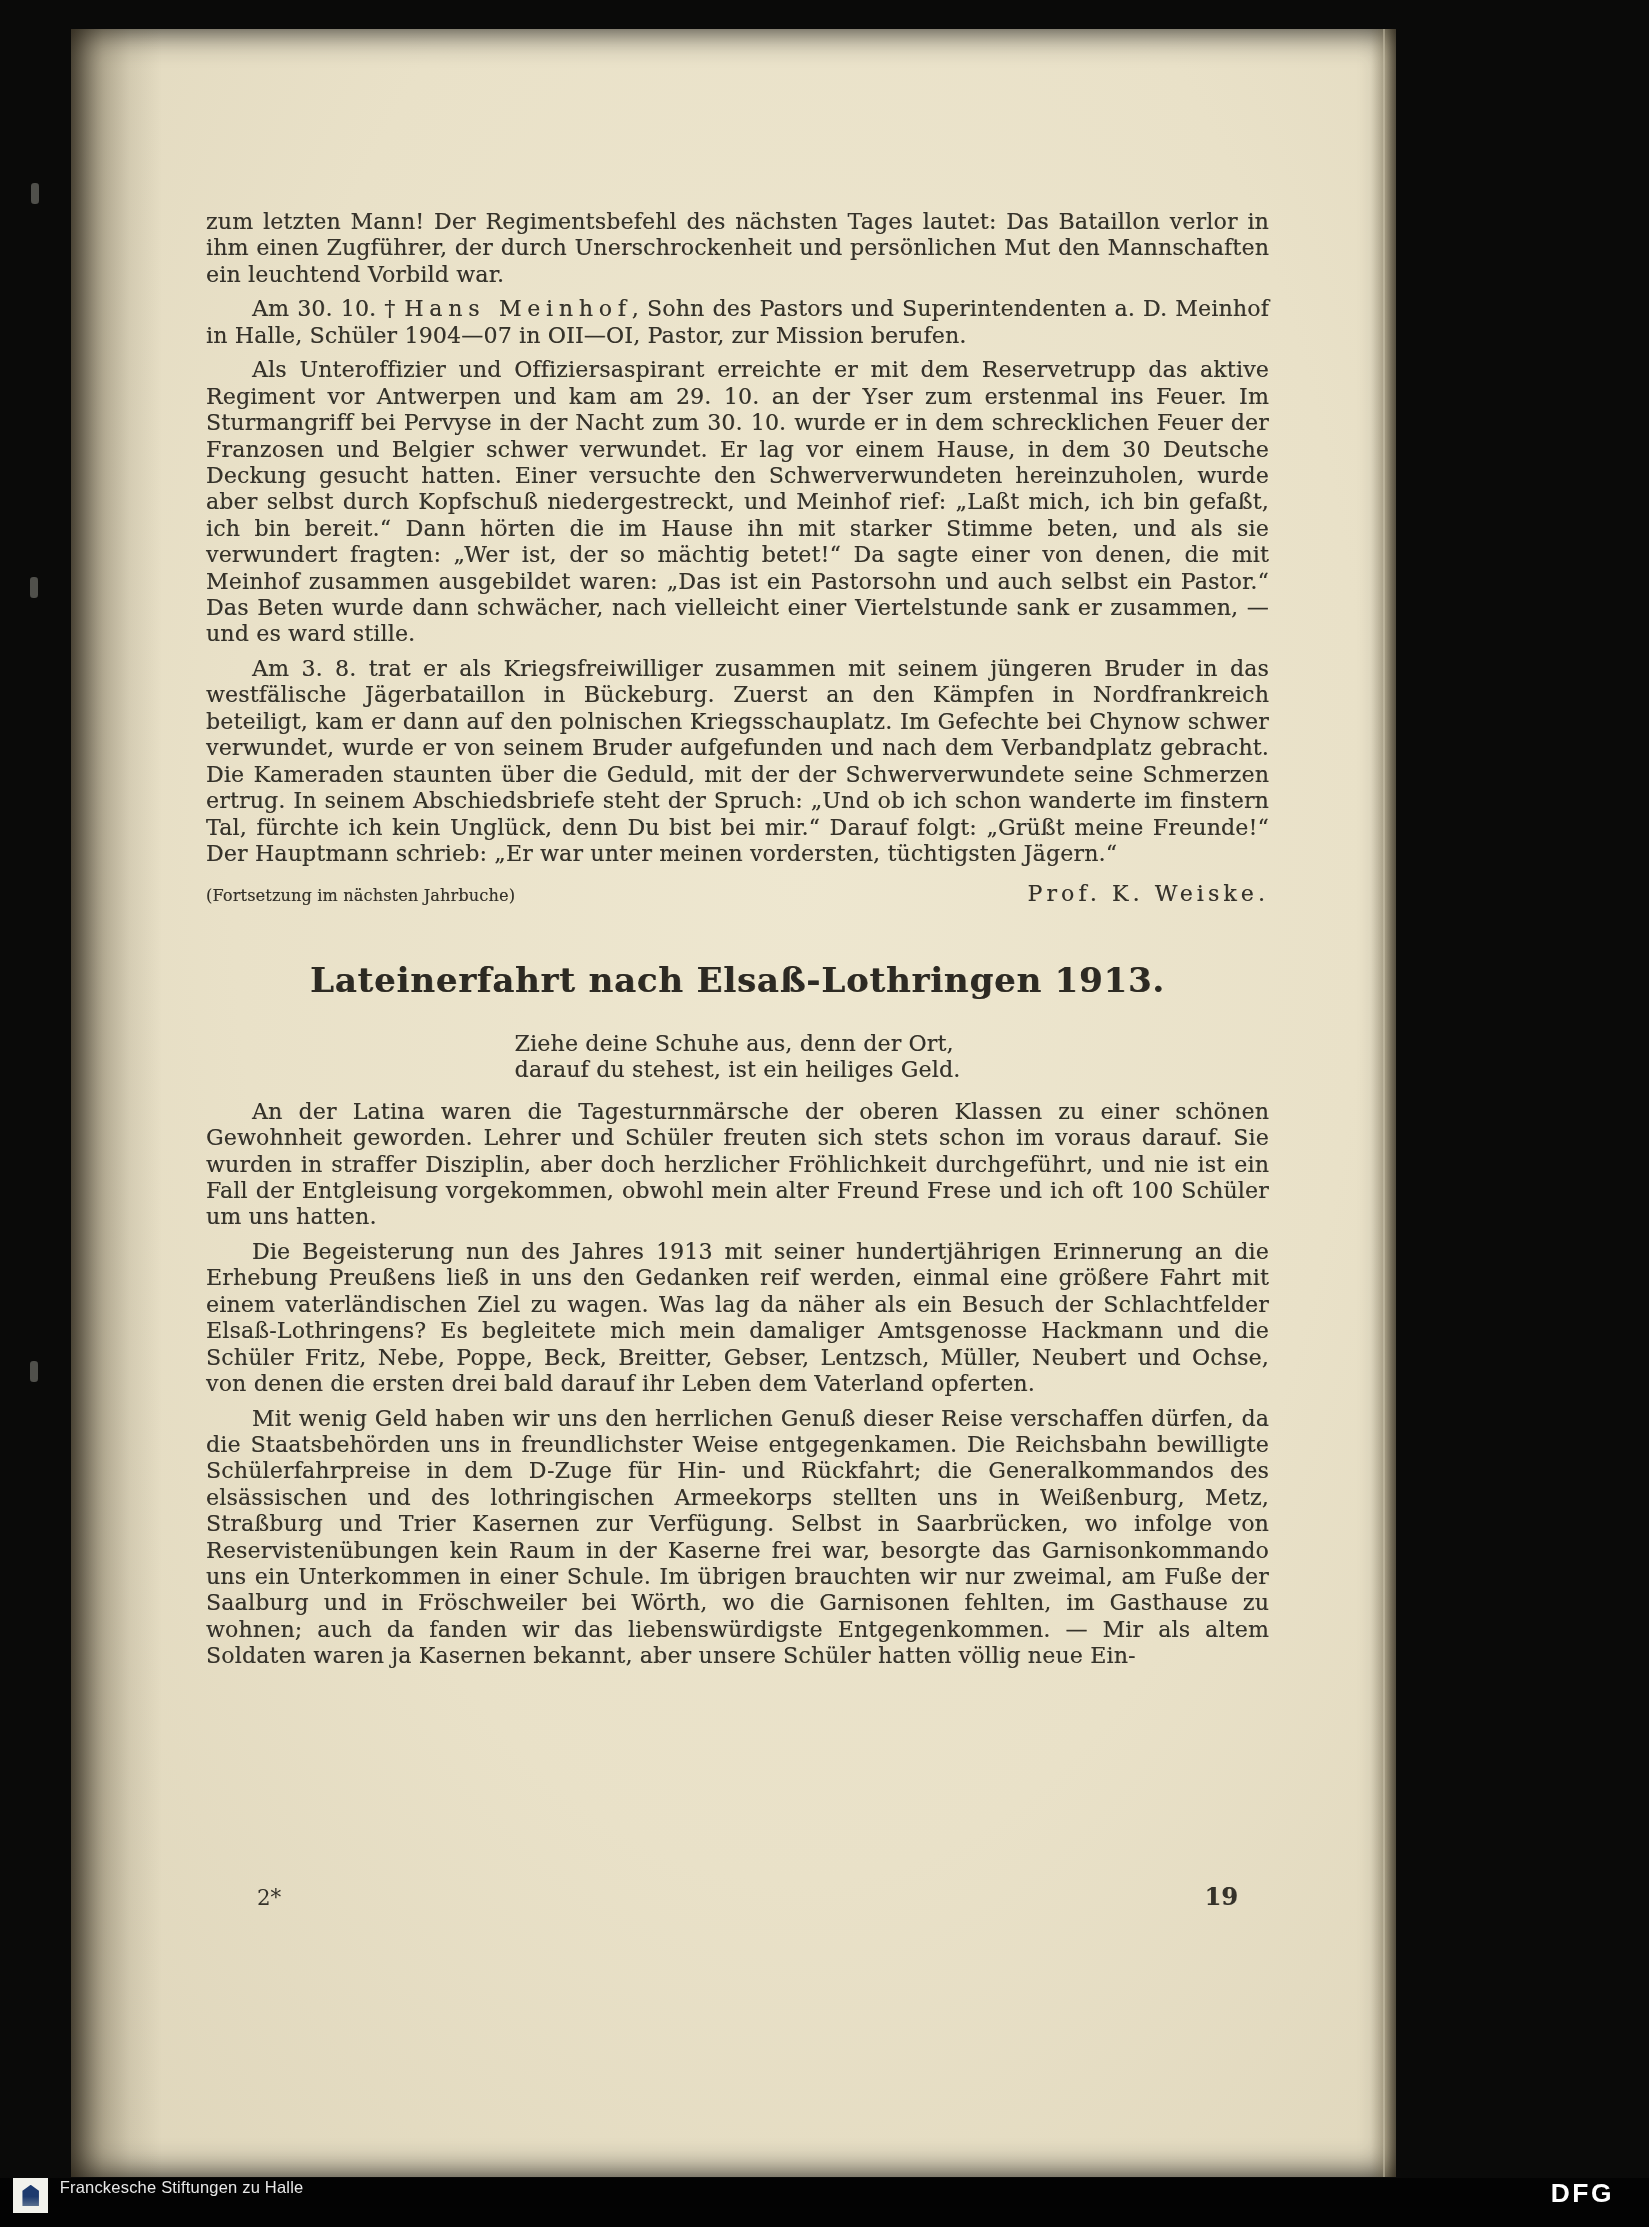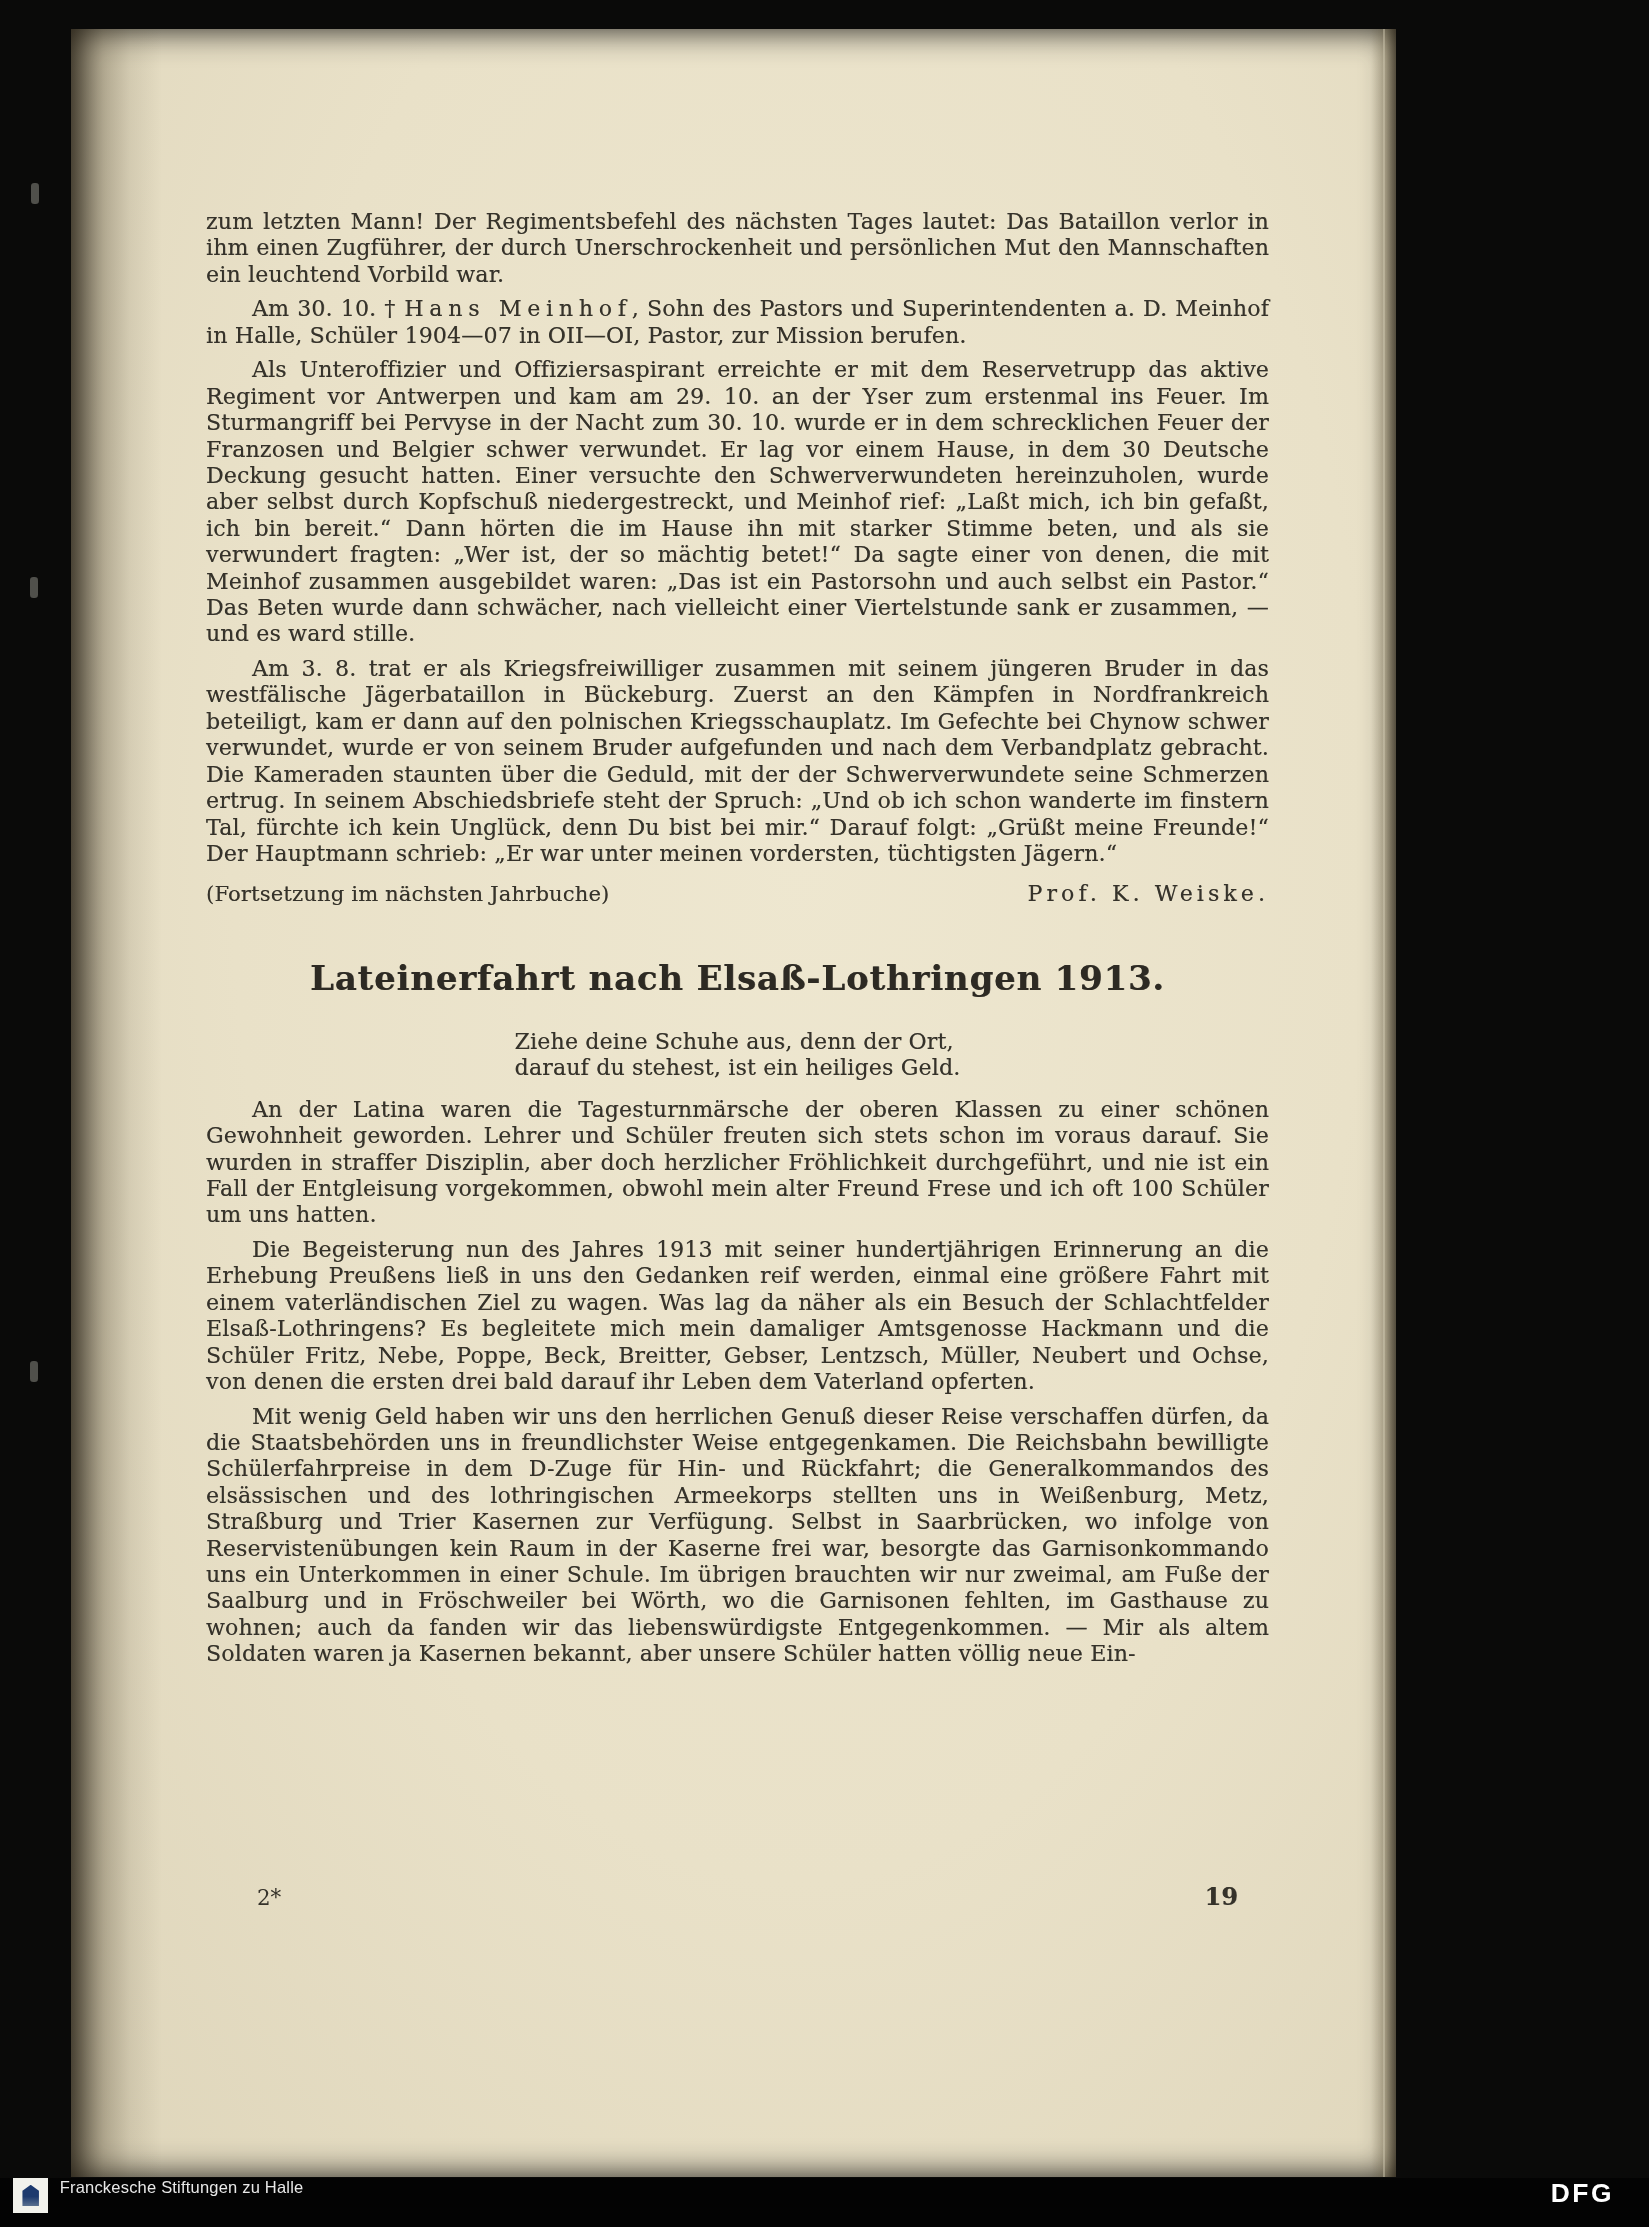--- a/index.html
+++ b/index.html
@@ -60,21 +60,21 @@
   .para { margin:0; }
   .indent { text-indent:46px; }
   .gap { margin-top:8.2px; }
   .biggap { margin-top:13.2px; }
   .sperr { letter-spacing:5.8px; }
 
   .cont-row {
     display:flex; justify-content:space-between; align-items:baseline;
     margin-top:13.2px;
   }
-  .cont-note { font-size:21px; letter-spacing:0.2px; }
+  .cont-note { font-size:16px; letter-spacing:0.2px; }
   .author { letter-spacing:4.1px; }
 
   .heading {
     font-size:34px; line-height:51px;
     font-weight:bold;
     text-align:center;
     margin:46px 0 25px 0;
     color:#2d2a23;
     letter-spacing:0.8px;
     text-shadow: 0.5px 0 0 rgba(45,42,35,0.6);

